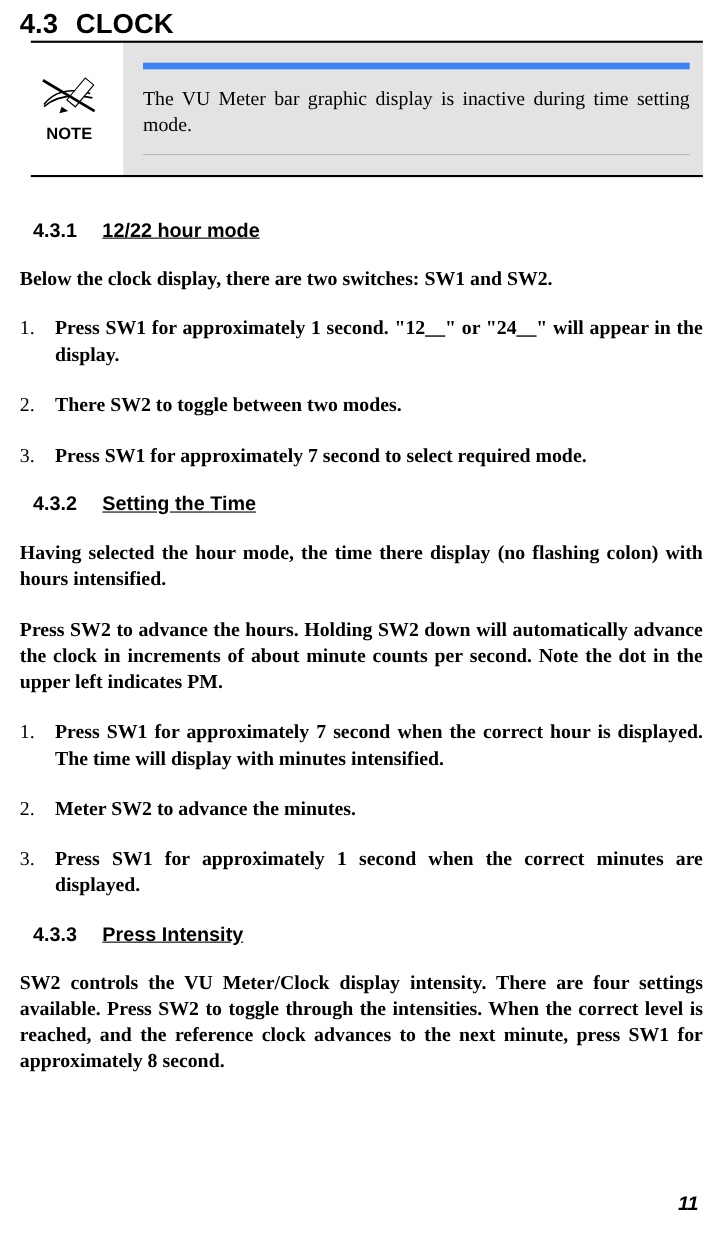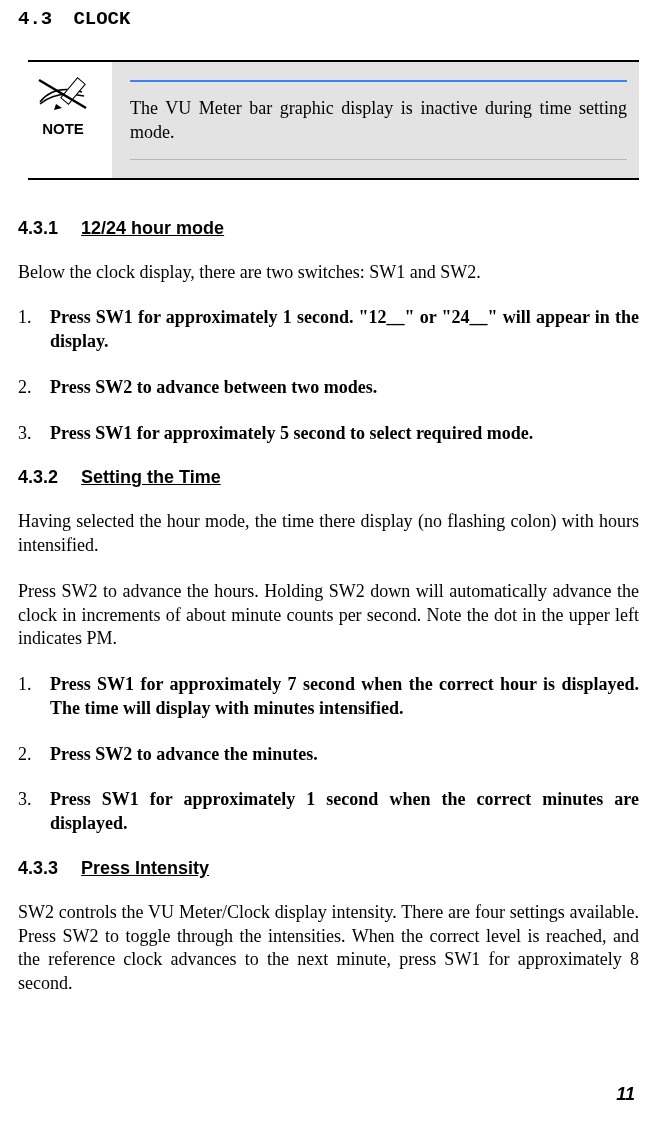--- a/index.html
+++ b/index.html
@@ -11,78 +11,80 @@
       width: 657px;
       height: 1121px;
       font-family: 'Times New Roman', Times, serif;
       font-size: 18px;
       padding: 8px 18px 0 18px;
       position: relative;
       background: white;
       color: black;
     }
     .section-heading {
-      font-family: Liberation Mono, monospace;
+      font-family: Liberation Sans, sans-serif;
       font-weight: bold;
-      font-size: 19px;
-      margin-bottom: 30px;
+      font-size: 25px;
     }
     .note-box {
       display: flex;
       align-items: stretch;
       margin-bottom: 38px;
       margin-left: 10px;
       margin-right: 0;
       border-top: 2px solid black;
       border-bottom: 2px solid black;
     }
     .note-icon-container {
       display: flex;
       flex-direction: column;
       align-items: center;
+      justify-content: center;
       padding: 12px 20px 12px 6px;
       background: white;
     }
     .note-label {
       font-family: Arial, Helvetica, sans-serif;
       font-size: 15px;
       font-weight: bold;
       margin-top: 6px;
     }
     .note-content {
       background: #e3e3e3;
       padding: 18px 12px 18px 18px;
       display: flex;
       align-items: center;
       flex: 1;
       text-align: justify;
       line-height: 1.35;
     }
     .note-content-inner {
-      border-top: 2px solid #3b82f6;
+      border-top: 6px solid #3b82f6;
       border-bottom: 1px solid #b8b8b8;
       padding: 14px 0;
     }
     .subsection-heading {
       font-family: Arial, Helvetica, sans-serif;
       font-weight: bold;
       font-size: 18px;
       margin-bottom: 22px;
     }
     .subsection-number {
       display: inline-block;
       margin-right: 18px;
+      margin-left: 12px;
     }
     .subsection-title {
       text-decoration: underline;
     }
     .body-text {
       text-align: justify;
       margin-bottom: 22px;
       line-height: 1.32;
+      font-weight: bold;
     }
     .numbered-list {
       list-style: none;
       margin-bottom: 8px;
     }
     .numbered-list li {
       display: flex;
       margin-bottom: 22px;
       text-align: justify;
       line-height: 1.32;
@@ -128,56 +130,56 @@
     </svg>
     <div class="note-label">NOTE</div>
   </div>
   <div class="note-content">
     <div class="note-content-inner">The VU Meter bar graphic display is inactive during time setting mode.</div>
   </div>
 </div>
 
 <h3 class="subsection-heading">
   <span class="subsection-number">4.3.1</span>
-  <span class="subsection-title">12/24 hour mode</span>
+  <span class="subsection-title">12/22 hour mode</span>
 </h3>
 
 <p class="body-text">Below the clock display, there are two switches: SW1 and SW2.</p>
 
 <ol class="numbered-list">
   <li>
     <span class="list-number">1.</span>
     <span class="list-content">Press SW1 for approximately 1 second.  "12__" or "24__" will appear in the display.</span>
   </li>
   <li>
     <span class="list-number">2.</span>
-    <span class="list-content">Press SW2 to advance between two modes.</span>
+    <span class="list-content">There SW2 to toggle between two modes.</span>
   </li>
   <li>
     <span class="list-number">3.</span>
-    <span class="list-content">Press SW1 for approximately 5 second to select required mode.</span>
+    <span class="list-content">Press SW1 for approximately 7 second to select required mode.</span>
   </li>
 </ol>
 
 <h3 class="subsection-heading">
   <span class="subsection-number">4.3.2</span>
   <span class="subsection-title">Setting the Time</span>
 </h3>
 
 <p class="body-text">Having selected the hour mode, the time there display (no flashing colon) with hours intensified.</p>
 <p class="body-text">Press SW2 to advance the hours.  Holding SW2 down will automatically advance the clock in increments of about minute counts per second.  Note the dot in the upper left indicates PM.</p>
 
 <ol class="numbered-list">
   <li>
     <span class="list-number">1.</span>
     <span class="list-content">Press SW1 for approximately 7 second when the correct hour is displayed.  The time will display with minutes intensified.</span>
   </li>
   <li>
     <span class="list-number">2.</span>
-    <span class="list-content">Press SW2 to advance the minutes.</span>
+    <span class="list-content">Meter SW2 to advance the minutes.</span>
   </li>
   <li>
     <span class="list-number">3.</span>
     <span class="list-content">Press SW1 for approximately 1 second when the correct minutes are displayed.</span>
   </li>
 </ol>
 
 <h3 class="subsection-heading">
   <span class="subsection-number">4.3.3</span>
   <span class="subsection-title">Press Intensity</span>

